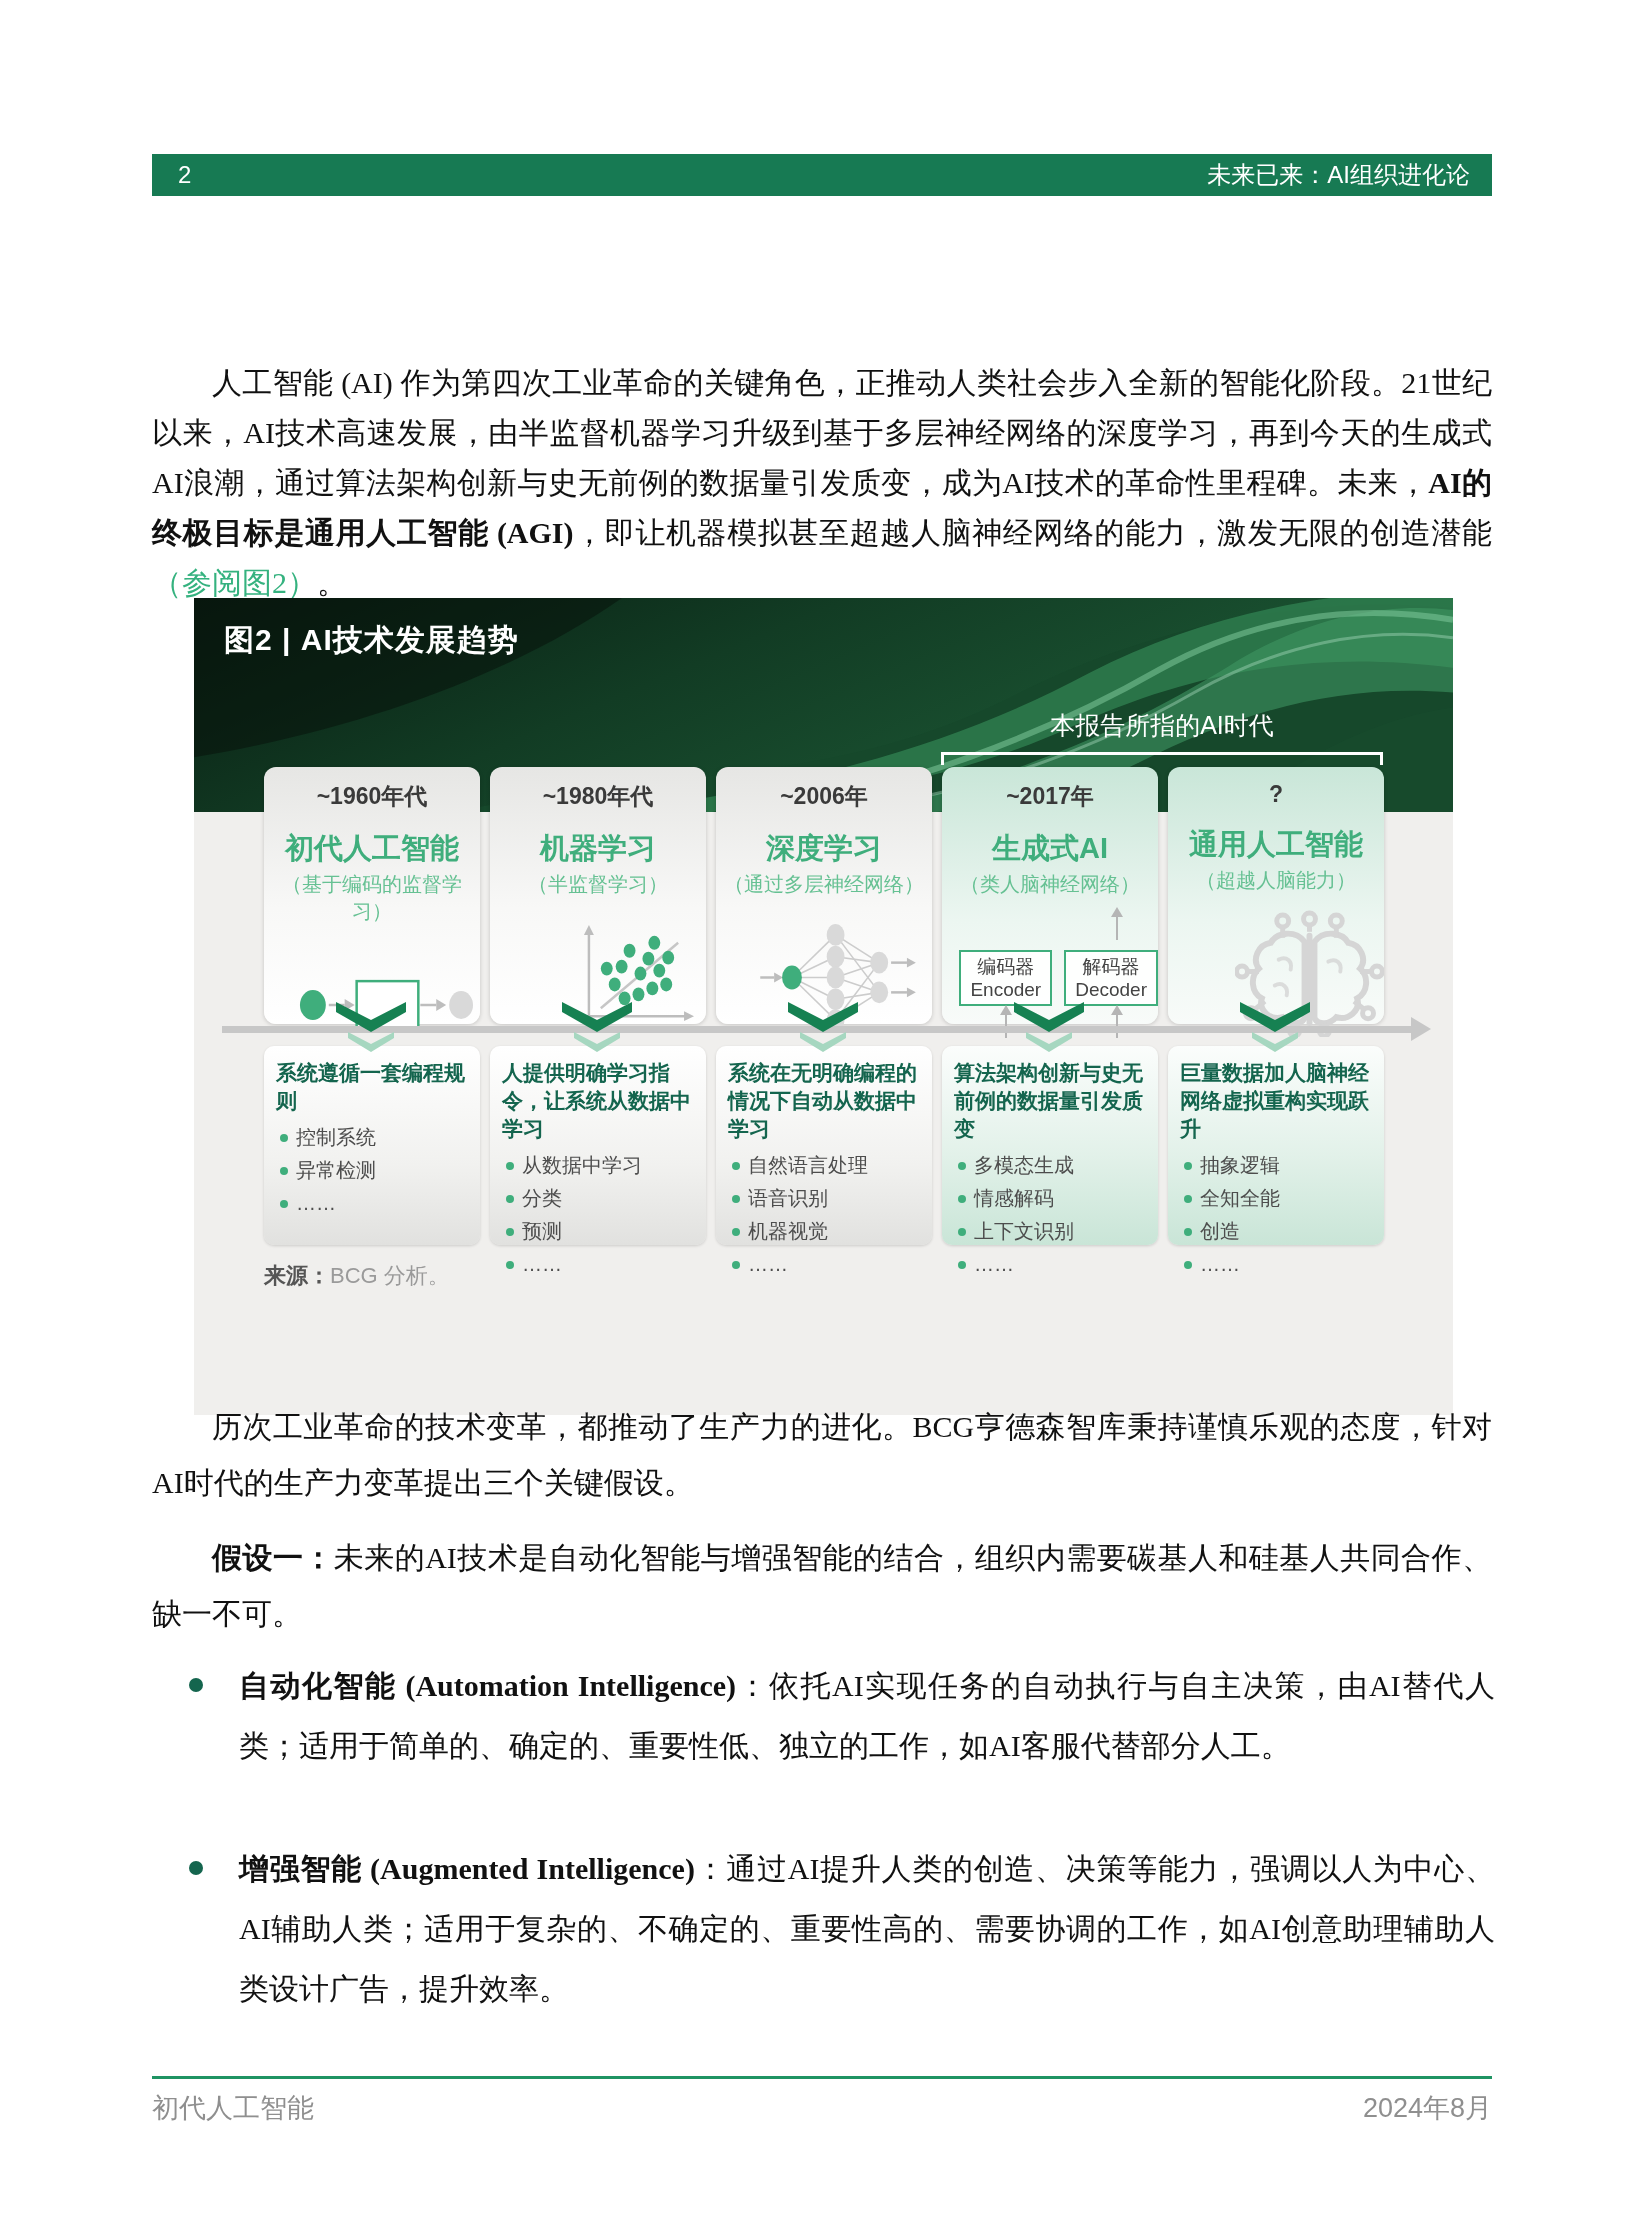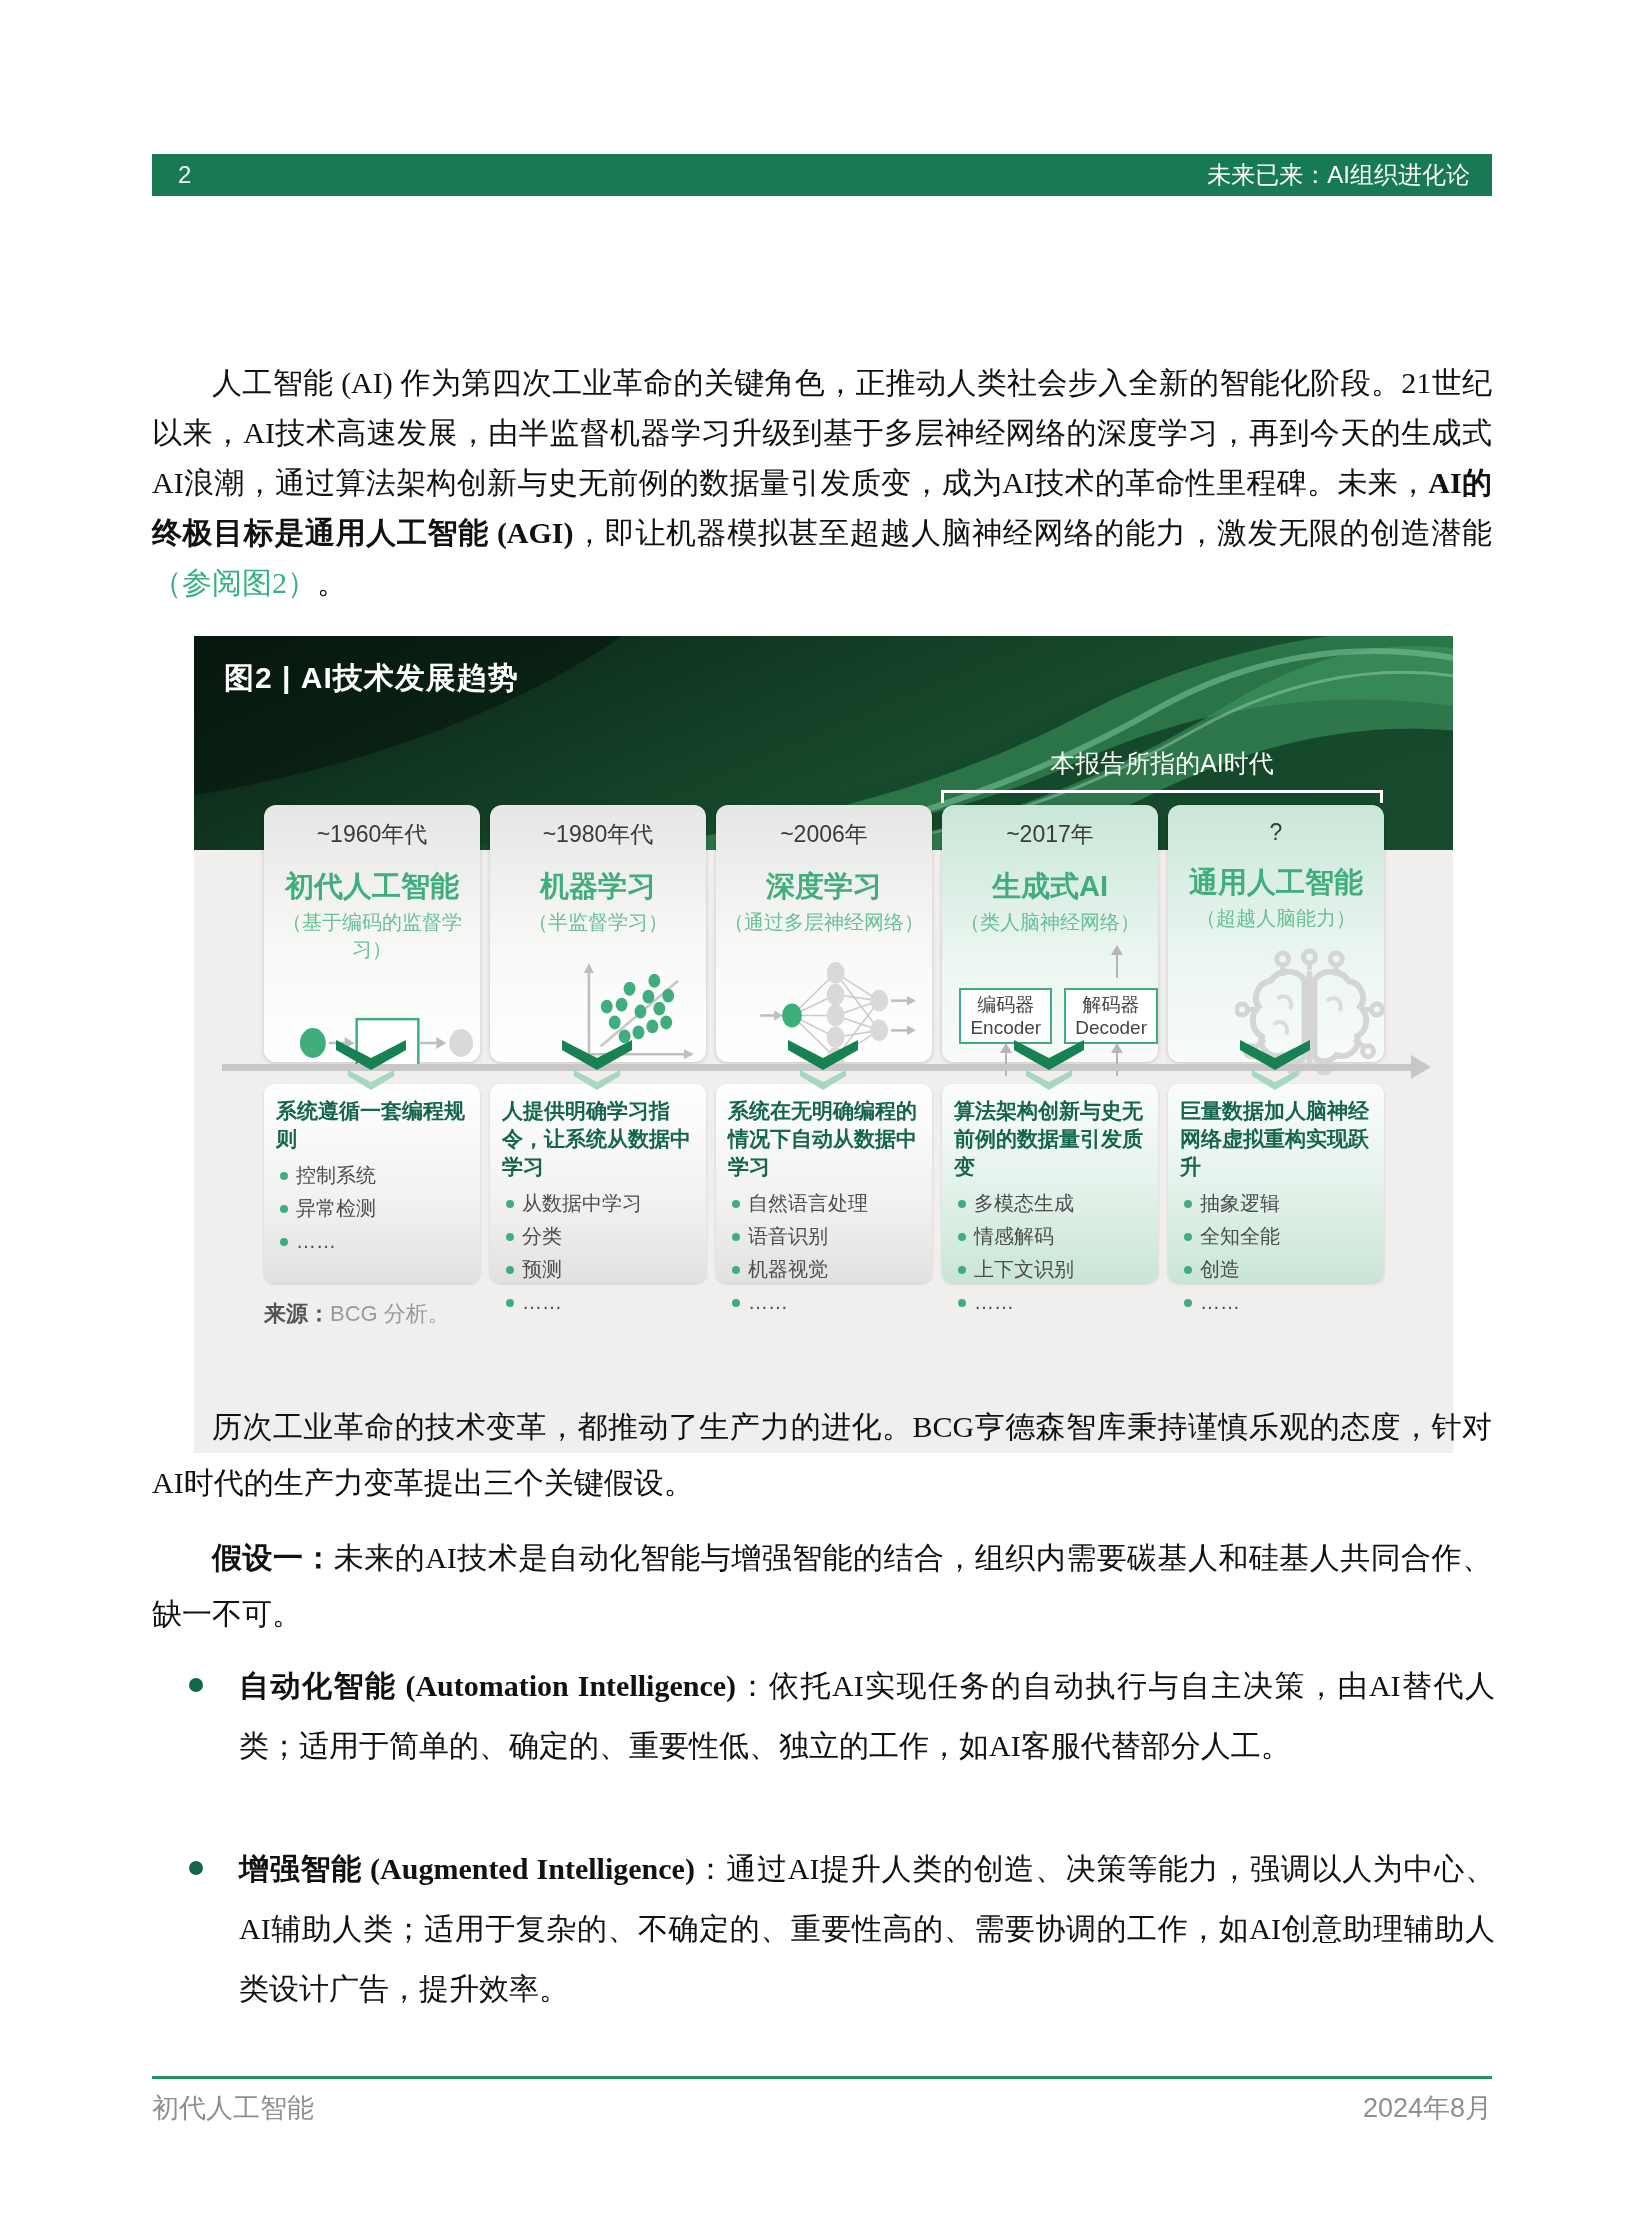--- a/index.html
+++ b/index.html
@@ -37,21 +37,21 @@
 
   
   .list-item { position:absolute; left:239px; width:1256px; font-size:30px; line-height:60px; text-align:justify; color:#111111; }
   .li-1 { top:1656px; }
   .li-2 { top:1839px; }
   .list-dot { position:absolute; left:189px; width:14px; height:14px; border-radius:50%; background:#14654e; }
   .dot-1 { top:1678px; }
   .dot-2 { top:1861px; }
 
   
-  .figure { position:absolute; left:194px; top:636px; width:1259px; height:817px; background:#f0efed; }
+  .figure { position:absolute; left:194px; top:598px; width:1259px; height:817px; background:#f0efed; }
   .fig-image { position:absolute; left:0; top:0; width:1259px; height:214px; overflow:hidden; }
   .fig-title {
     position:absolute; left:30px; top:22px; color:#ffffff; font-size:30px; font-weight:bold;
     font-family:"Liberation Sans","DejaVu Sans",sans-serif; letter-spacing:1px;
   }
   .era-label {
     position:absolute; left:747px; top:111px; width:442px; text-align:center; color:#ffffff;
     font-size:25px; font-family:"Liberation Sans","DejaVu Sans",sans-serif;
   }
   .era-bracket {
@@ -64,21 +64,21 @@
   .cols-bot { top:448px; }
   .col { width:216px; flex:0 0 216px; }
 
   .card-top {
     height:257px; border-radius:12px; text-align:center; padding-top:14px;
     box-shadow:0 1px 4px rgba(0,0,0,.18); position:relative;
     font-family:"Liberation Sans","DejaVu Sans",sans-serif;
   }
   .card-top.gray { background:linear-gradient(180deg,#e6e6e4 0%,#f8f8f7 55%,#ffffff 100%); }
   .card-top.mint { background:linear-gradient(180deg,#c9e6d8 0%,#ecf6f1 60%,#f8fbf9 100%); }
-  .year { font-size:23px; font-weight:normal; color:#3a3a3a;text-align:center; }
+  .year { font-size:23px; font-weight:bold; color:#3a3a3a;text-align:center; }
   .tech-name { font-size:29px; font-weight:bold; color:#3fae7c; margin-top:17px; }
   .tech-sub { font-size:20px; color:#66c193; margin-top:2px; }
   .icon-wrap { height:159px; display:flex; align-items:center; justify-content:flex-end; position:relative; }
 
   .timeline-arrow { position:absolute; left:28px; top:428px; width:1189px; height:7px; background:#c7c7c7; }
   .timeline-arrow::after {
     content:""; position:absolute; right:-20px; top:-9px; width:0; height:0;
     border-left:20px solid #c7c7c7; border-top:12px solid transparent; border-bottom:12px solid transparent;
   }
   .chevron { position:absolute; top:402px; width:70px; height:52px; z-index:3; }

